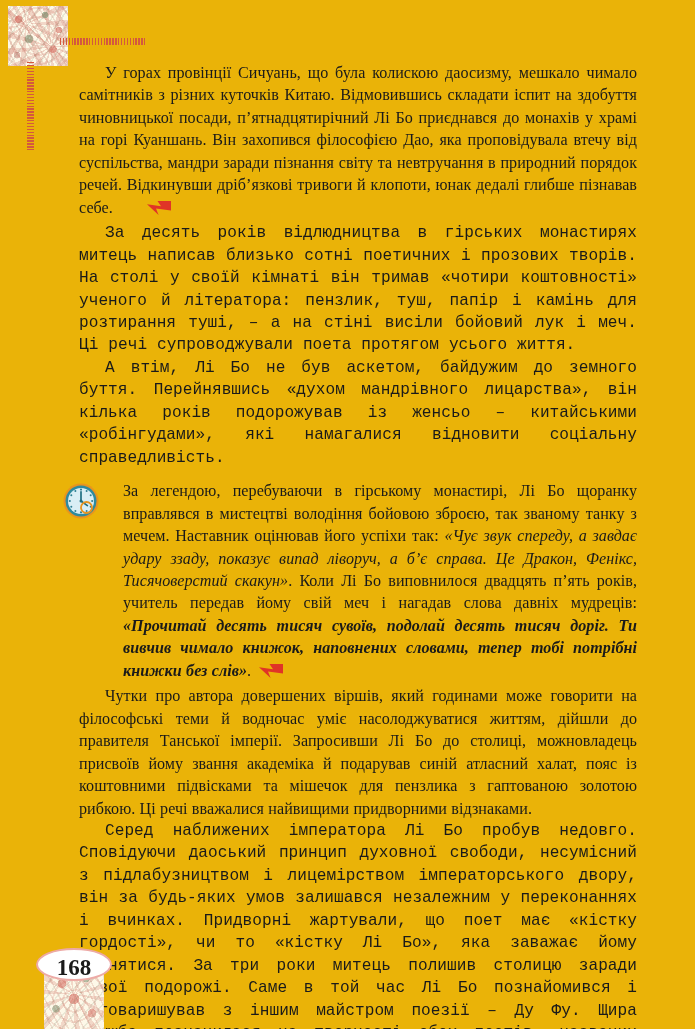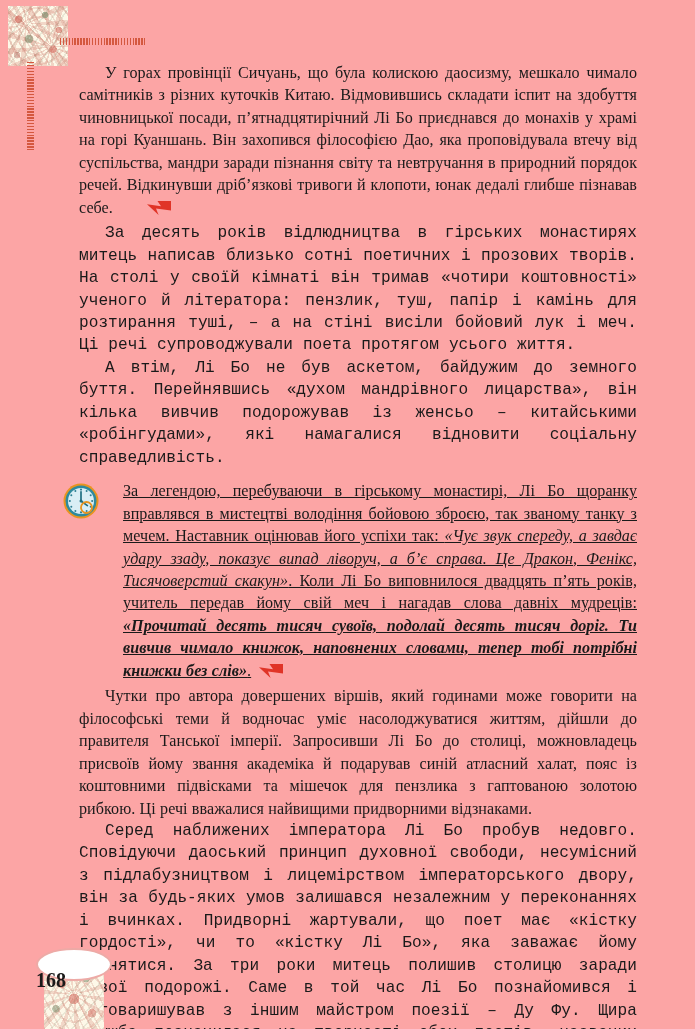--- a/index.html
+++ b/index.html
@@ -4,21 +4,21 @@
 <style>
   html, body {
     margin: 0;
     padding: 0;
     background: #ffffff;
   }
   .page {
     position: relative;
     width: 695px;
     height: 1029px;
-    background: #fca5a5;
+    background: #eab308;
     overflow: hidden;
     font-family: "Liberation Serif", "DejaVu Serif", serif;
     color: #1a1a1a;
   }
 
   
   .corner-ornament {
     position: absolute;
     left: 8px;
     top: 6px;
@@ -87,21 +87,20 @@
   .bit { font-style: italic; font-weight: bold; }
 
   
   .legend-block {
     position: relative;
     margin-top: 11px;
   }
   .legend-block p.para {
     text-indent: 0;
     padding-left: 44px;
-    text-decoration: underline;
   }
 
   .clock-icon {
     position: absolute;
     left: -17px;
     top: 2px;
     width: 38px;
     height: 38px;
   }
 
@@ -120,24 +119,25 @@
     position: absolute;
     left: 0; top: 0;
     width: 76px; height: 33px;
     border: 2px solid #edaaa6;
     border-radius: 50%;
     background: #ffffff;
     box-sizing: border-box;
   }
   .page-number {
     position: absolute;
-    left: 0; top: 16px;
+    left: 0; top: 3px;
     width: 76px; height: 33px;
     line-height: 33px;
-    font-size: 20px;
+    text-align: center;
+    font-size: 23px;
     font-weight: bold;
     color: #1a1a1a;
     font-family: "Liberation Serif", "DejaVu Serif", serif;
   }
   .bottom-ornament {
     position: absolute;
     left: 44px;
     top: 966px;
     width: 60px;
     height: 63px;
@@ -169,21 +169,21 @@
   <div class="rule-v"></div>
 
   <div class="text-column">
 
     <p class="para"><span>У горах провінції Сичуань, що була колискою даосизму, мешкало чимало самітників з різних куточків Китаю. Відмовившись складати іспит на здобуття чиновницької посади, п’ятнадцятирічний Лі Бо приєднався до монахів у храмі на горі Куаншань. Він захопився філософією Дао, яка проповідувала втечу від суспільства, мандри заради пізнання світу та невтручання в природний порядок речей. Відкинувши дріб’язкові тривоги й клопоти, юнак дедалі глибше пізнавав себе.</span><span class="arrow-marker"><svg width="26" height="16" viewBox="0 0 26 16" aria-hidden="true">
             <path d="M25 1 L11.5 1 L15 6.2 L1 4.2 L12.6 15 L10 8.4 L25 10.6 Z" fill="#e03427"></path>
           </svg></span></p>
 
     <p class="para">За десять років відлюдництва в гірських монастирях митець написав близько сотні поетичних і прозових творів. На столі у своїй кімнаті він тримав «чотири коштовності» ученого й літератора: пензлик, туш, папір і камінь для розтирання туші, – а на стіні висіли бойовий лук і меч. Ці речі супроводжували поета протягом усього життя.</p>
 
-    <p class="para">А втім, Лі Бо не був аскетом, байдужим до земного буття. Перейнявшись «духом мандрівного лицарства», він кілька вивчив подорожував із женсьо – китайськими «робінгудами», які намагалися відновити соціальну справедливість.</p>
+    <p class="para">А втім, Лі Бо не був аскетом, байдужим до земного буття. Перейнявшись «духом мандрівного лицарства», він кілька років подорожував із женсьо – китайськими «робінгудами», які намагалися відновити соціальну справедливість.</p>
 
     <div class="legend-block">
       <span class="clock-icon">
         <svg width="38" height="38" viewBox="0 0 38 38" aria-hidden="true">
           <circle cx="19" cy="19" r="17.5" fill="#e8941f"></circle>
           <circle cx="19" cy="19" r="15.5" fill="#2e8a9e"></circle>
           <circle cx="19" cy="19" r="13" fill="#d9eef5"></circle>
           <g fill="#2e7f93">
             <circle cx="19" cy="7.6" r="1.1"></circle>
               <circle cx="24.6" cy="9.1" r="1"></circle>

